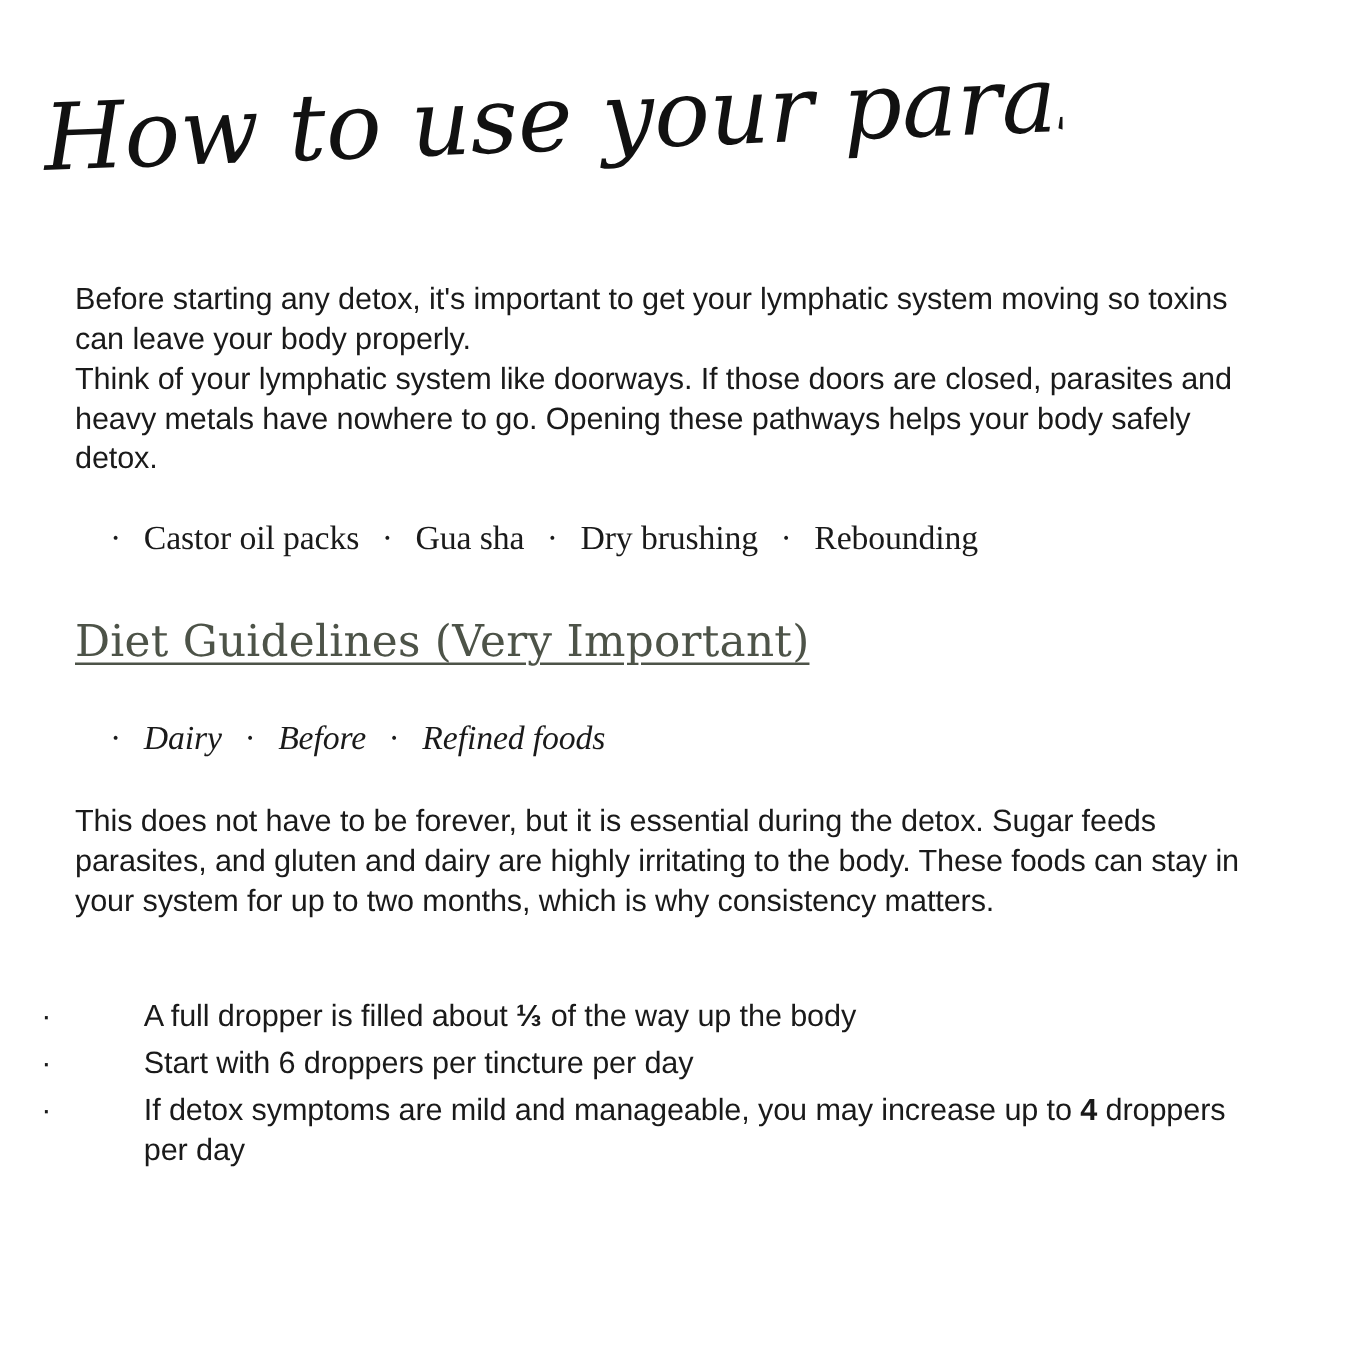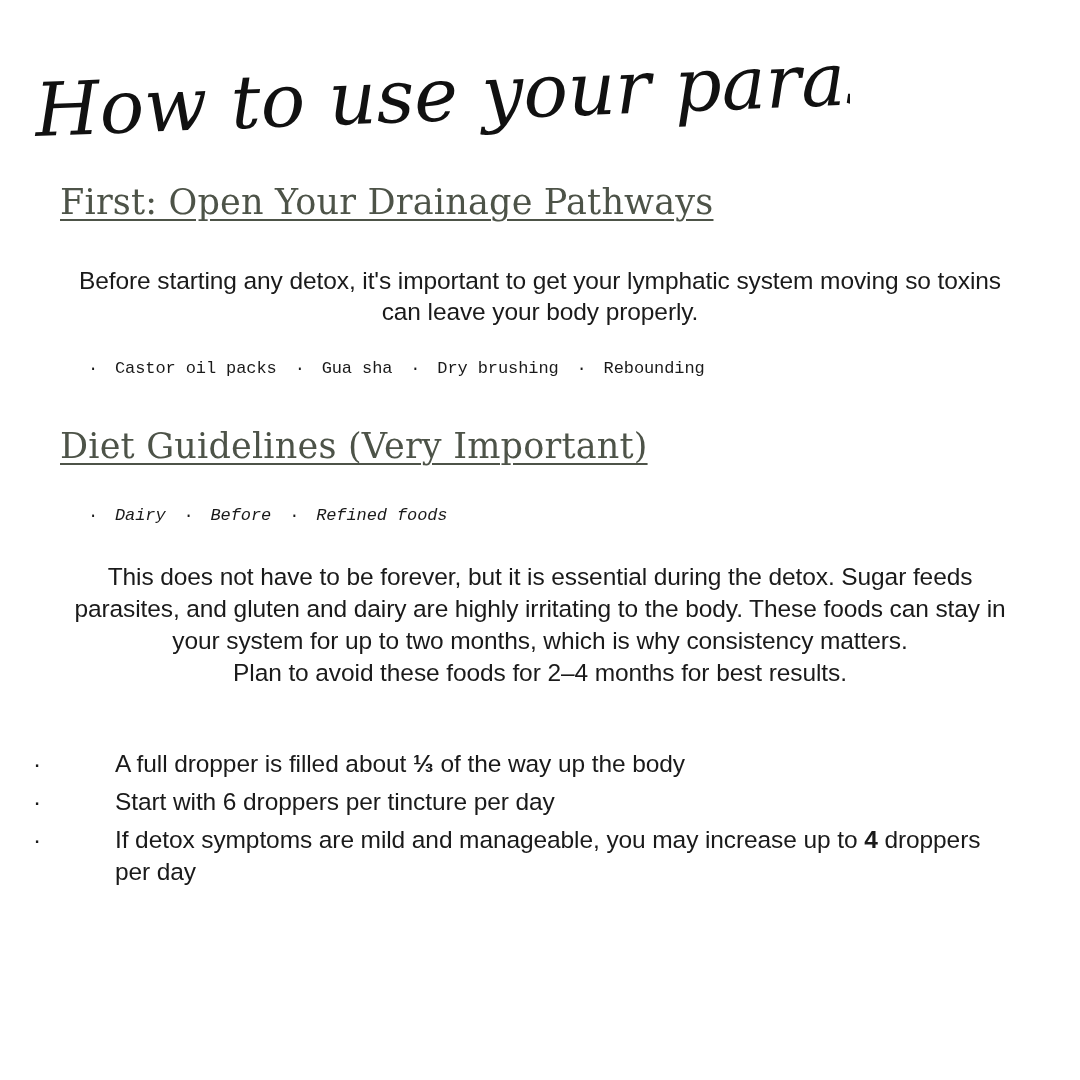--- a/index.html
+++ b/index.html
@@ -67,30 +67,29 @@
 
   
   p.body-text {
     margin: 0;
     padding: 0;
     font-family: "Liberation Sans", sans-serif;
     font-size: 24.5px;
     line-height: 1.30;
     color: #1a1a1a;
     letter-spacing: -0.1px;
-    text-align: center;
   }
   p.body-text .b { font-weight: bold; }
 
   
   .inline-bullets {
     margin: 0;
     padding: 0 0 0 28px;
-    font-family: Liberation Mono, monospace;
-    font-size: 17px;
+    font-family: Liberation Serif, serif;
+    font-size: 27px;
     line-height: 1.30;
     color: #1a1a1a;
     letter-spacing: -0.1px;
     white-space: nowrap;
   }
   .inline-bullets .dot {
     display: inline-block;
     width: 27px;
     text-align: left;
     color: #1a1a1a;
@@ -138,26 +137,26 @@
 <div class="page">
 
   <div class="title-wrap">
     <svg class="title-svg" viewBox="0 0 820 122" preserveAspectRatio="xMinYMin meet">
       <text x="6" y="92" transform="rotate(-2.2 6 92)">How to use your parasite cleanse</text>
     </svg>
   </div>
 
   <div class="content">
 
-    <h2 class="section-heading">First: Open Your Drainage Pathways</h2>
 
     <div class="gap-42"></div>
 
     <p class="body-text">Before starting any detox, it's important to get your lymphatic system moving so toxins can leave your body properly.</p>
 
+    <p class="body-text">Think of your lymphatic system like doorways. If those doors are closed, parasites and heavy metals have nowhere to go. Opening these pathways helps your body safely detox.</p>
 
     <div class="gap-30"></div>
 
 
     <div class="inline-bullets">
       <span class="dot">·</span><span class="item">Castor oil packs</span><span class="dot">·</span><span class="item">Gua sha</span><span class="dot">·</span><span class="item">Dry brushing</span><span class="dot">·</span><span class="item">Rebounding</span>
     </div>
 
     <div class="gap-46"></div>
 
@@ -167,21 +166,20 @@
 
 
     <div class="inline-bullets">
       <span class="dot">·</span><span class="item ital">Dairy</span><span class="dot">·</span><span class="item ital">Before</span><span class="dot">·</span><span class="item ital">Refined foods</span>
     </div>
 
     <div class="gap-34"></div>
 
     <p class="body-text">This does not have to be forever, but it is essential during the detox. Sugar feeds parasites, and gluten and dairy are highly irritating to the body. These foods can stay in your system for up to two months, which is why consistency matters.</p>
 
-    <p class="body-text i">Plan to avoid these foods for 2–4 months for best results.</p>
 
     <div class="gap-26"></div>
 
 
     <div class="gap-34"></div>
 
     <ul class="dose-list">
       <li>
         <span class="dot">·</span><span>A full dropper is filled about </span><span class="frac">⅓</span><span>  of the way up the body</span>
       </li>

